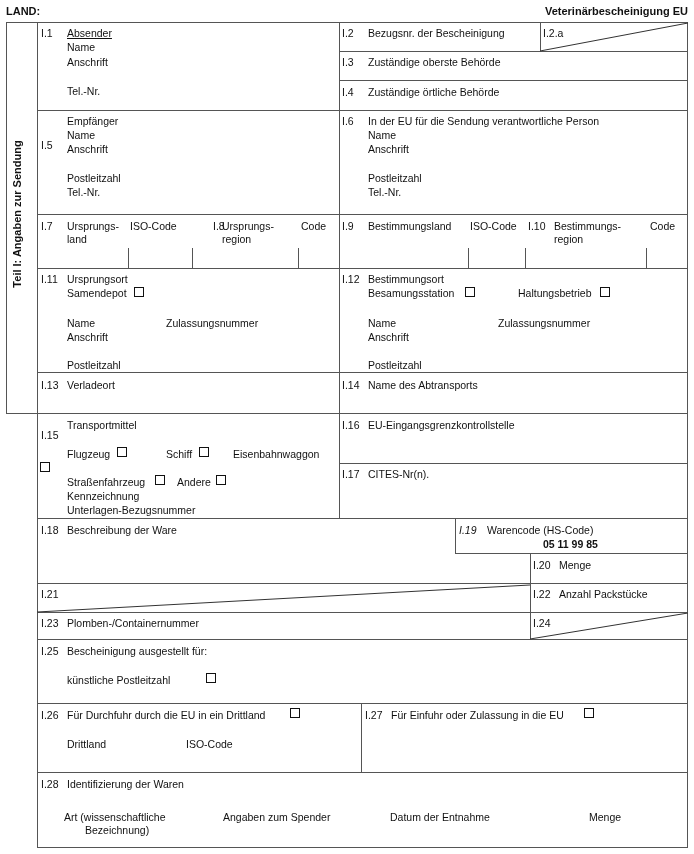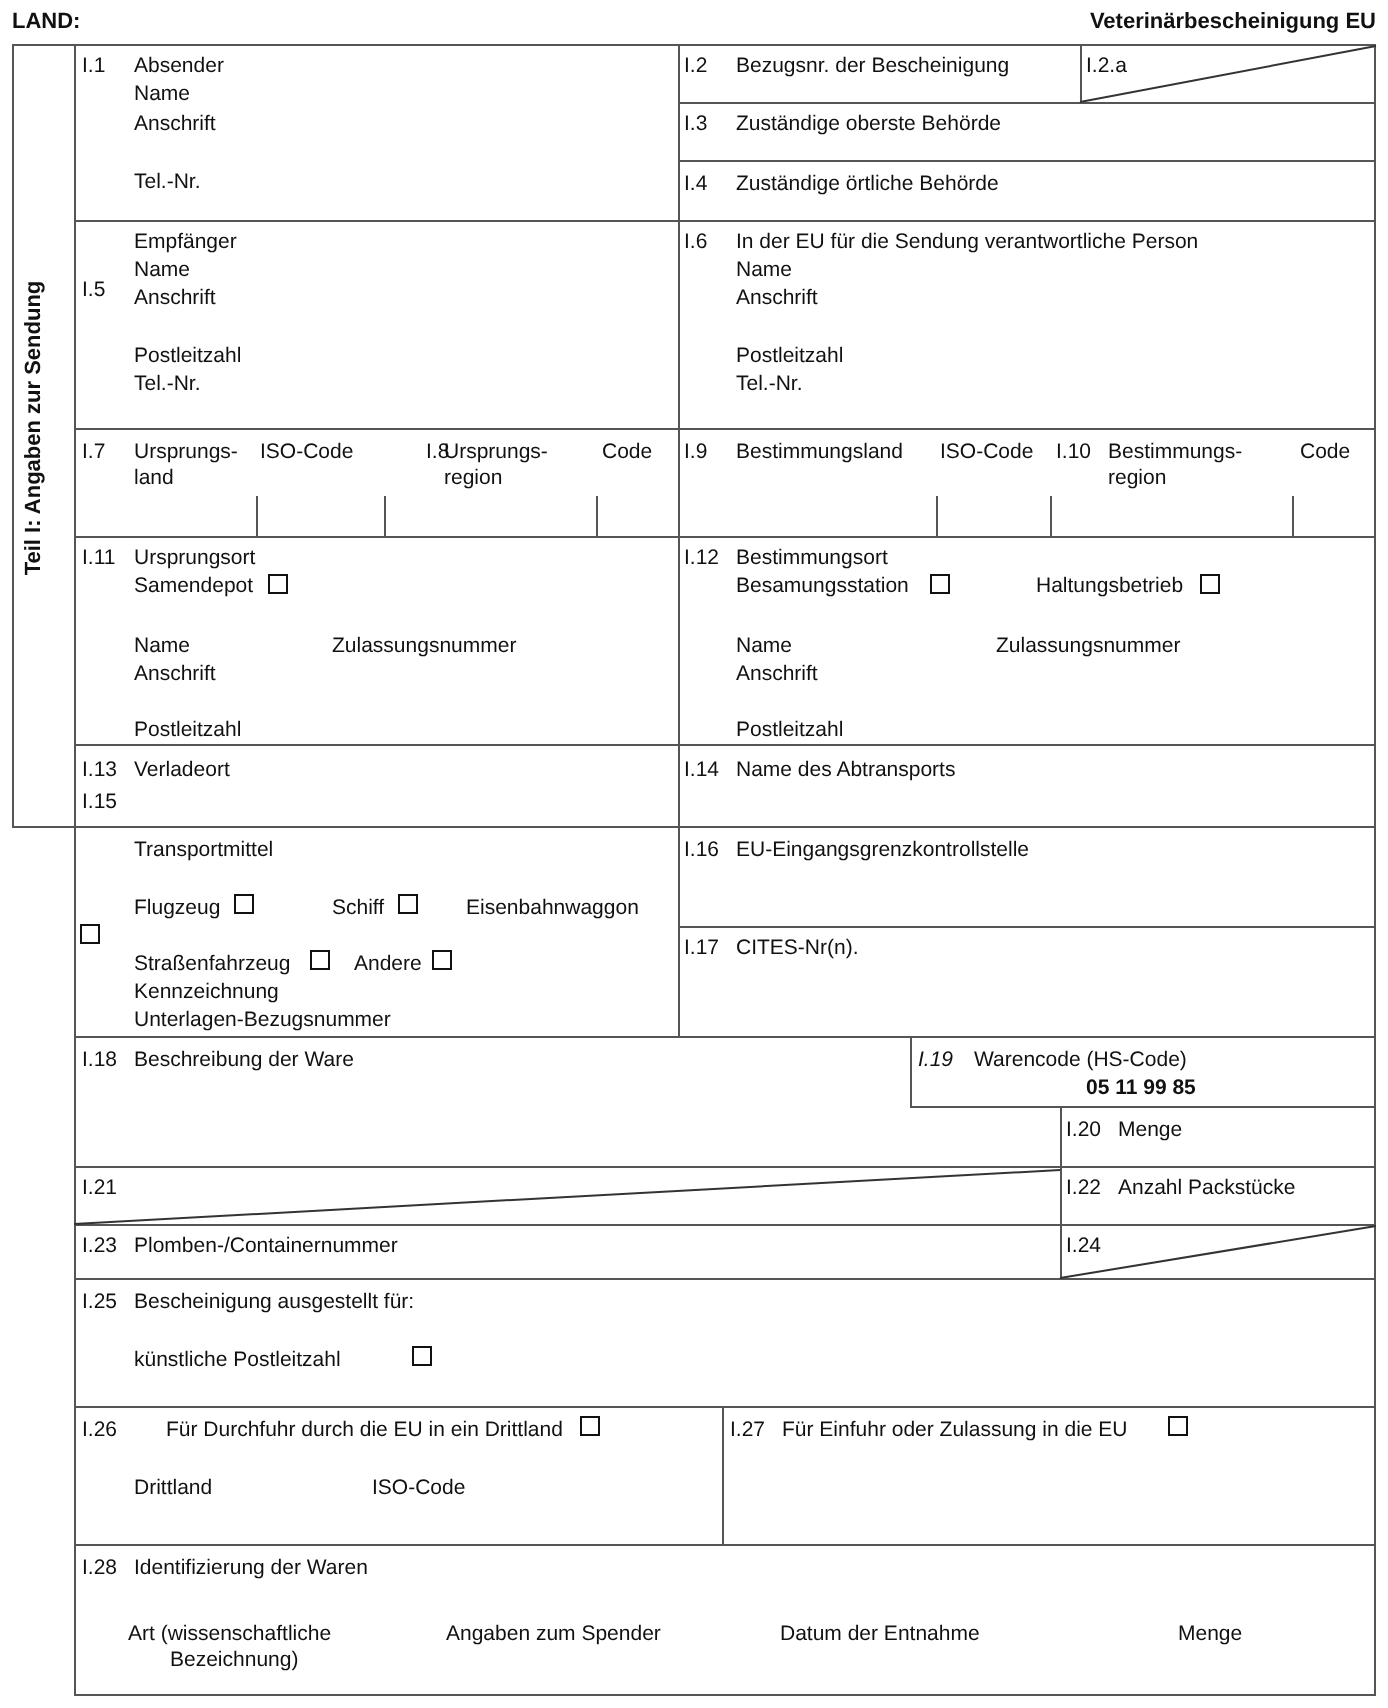--- a/index.html
+++ b/index.html
@@ -68,21 +68,21 @@
   </svg>
 
 <svg class="diag" style="left:530px; top:612px;" width="158" height="27">
     <line x1="0" y1="27" x2="158" y2="1" stroke="#333" stroke-width="1"></line>
   </svg>
 
 <div class="vl" style="left:361px; top:703px; height:69px;"></div>
 
 <div>
   <div class="txt" style="left:41px; top:26px;">I.1</div>
-  <div class="txt" style="left:67px; top:26px;">Absender</div>
+  <div class="txt" style="left:67px; top:26px;text-decoration:underline;">Absender</div>
   <div class="txt" style="left:67px; top:40px;">Name</div>
   <div class="txt" style="left:67px; top:55px;">Anschrift</div>
   <div class="txt" style="left:67px; top:84px;">Tel.-Nr.</div>
 </div>
 
 <div>
   <div class="txt" style="left:342px; top:26px;">I.2</div>
   <div class="txt" style="left:368px; top:26px;">Bezugsnr. der Bescheinigung</div>
 </div>
 <div class="txt" style="left:543px; top:26px;">I.2.a</div>
@@ -167,21 +167,21 @@
 <div>
   <div class="txt" style="left:41px; top:378px;">I.13</div>
   <div class="txt" style="left:67px; top:378px;">Verladeort</div>
 </div>
 <div>
   <div class="txt" style="left:342px; top:378px;">I.14</div>
   <div class="txt" style="left:368px; top:378px;">Name des Abtransports</div>
 </div>
 
 <div>
-  <div class="txt" style="left:41px; top:394px;">I.15</div>
+  <div class="txt" style="left:41px; top:428px;">I.15</div>
   <div class="txt" style="left:67px; top:418px;">Transportmittel</div>
   <div class="txt" style="left:67px; top:447px;">Flugzeug</div>
   <div class="cb" style="left:117px; top:447px;"></div>
   <div class="txt" style="left:166px; top:447px;">Schiff</div>
   <div class="cb" style="left:199px; top:447px;"></div>
   <div class="txt" style="left:233px; top:447px;">Eisenbahnwaggon</div>
   <div class="cb" style="left:40px; top:462px;"></div>
   <div class="txt" style="left:67px; top:475px;">Straßenfahrzeug</div>
   <div class="cb" style="left:155px; top:475px;"></div>
   <div class="txt" style="left:177px; top:475px;">Andere</div>
@@ -228,21 +228,21 @@
 
 <div>
   <div class="txt" style="left:41px; top:644px;">I.25</div>
   <div class="txt" style="left:67px; top:644px;">Bescheinigung ausgestellt für:</div>
   <div class="txt" style="left:67px; top:673px;">künstliche Postleitzahl</div>
   <div class="cb" style="left:206px; top:673px;"></div>
 </div>
 
 <div>
   <div class="txt" style="left:41px; top:708px;">I.26</div>
-  <div class="txt" style="left:67px; top:708px;margin-left:16px;">Für Durchfuhr durch die EU in ein Drittland</div>
+  <div class="txt" style="left:67px; top:708px;">Für Durchfuhr durch die EU in ein Drittland</div>
   <div class="cb" style="left:290px; top:708px;"></div>
   <div class="txt" style="left:67px; top:737px;">Drittland</div>
   <div class="txt" style="left:186px; top:737px;">ISO-Code</div>
 </div>
 
 <div>
   <div class="txt" style="left:365px; top:708px;">I.27</div>
   <div class="txt" style="left:391px; top:708px;">Für Einfuhr oder Zulassung in die EU</div>
   <div class="cb" style="left:584px; top:708px;"></div>
 </div>

